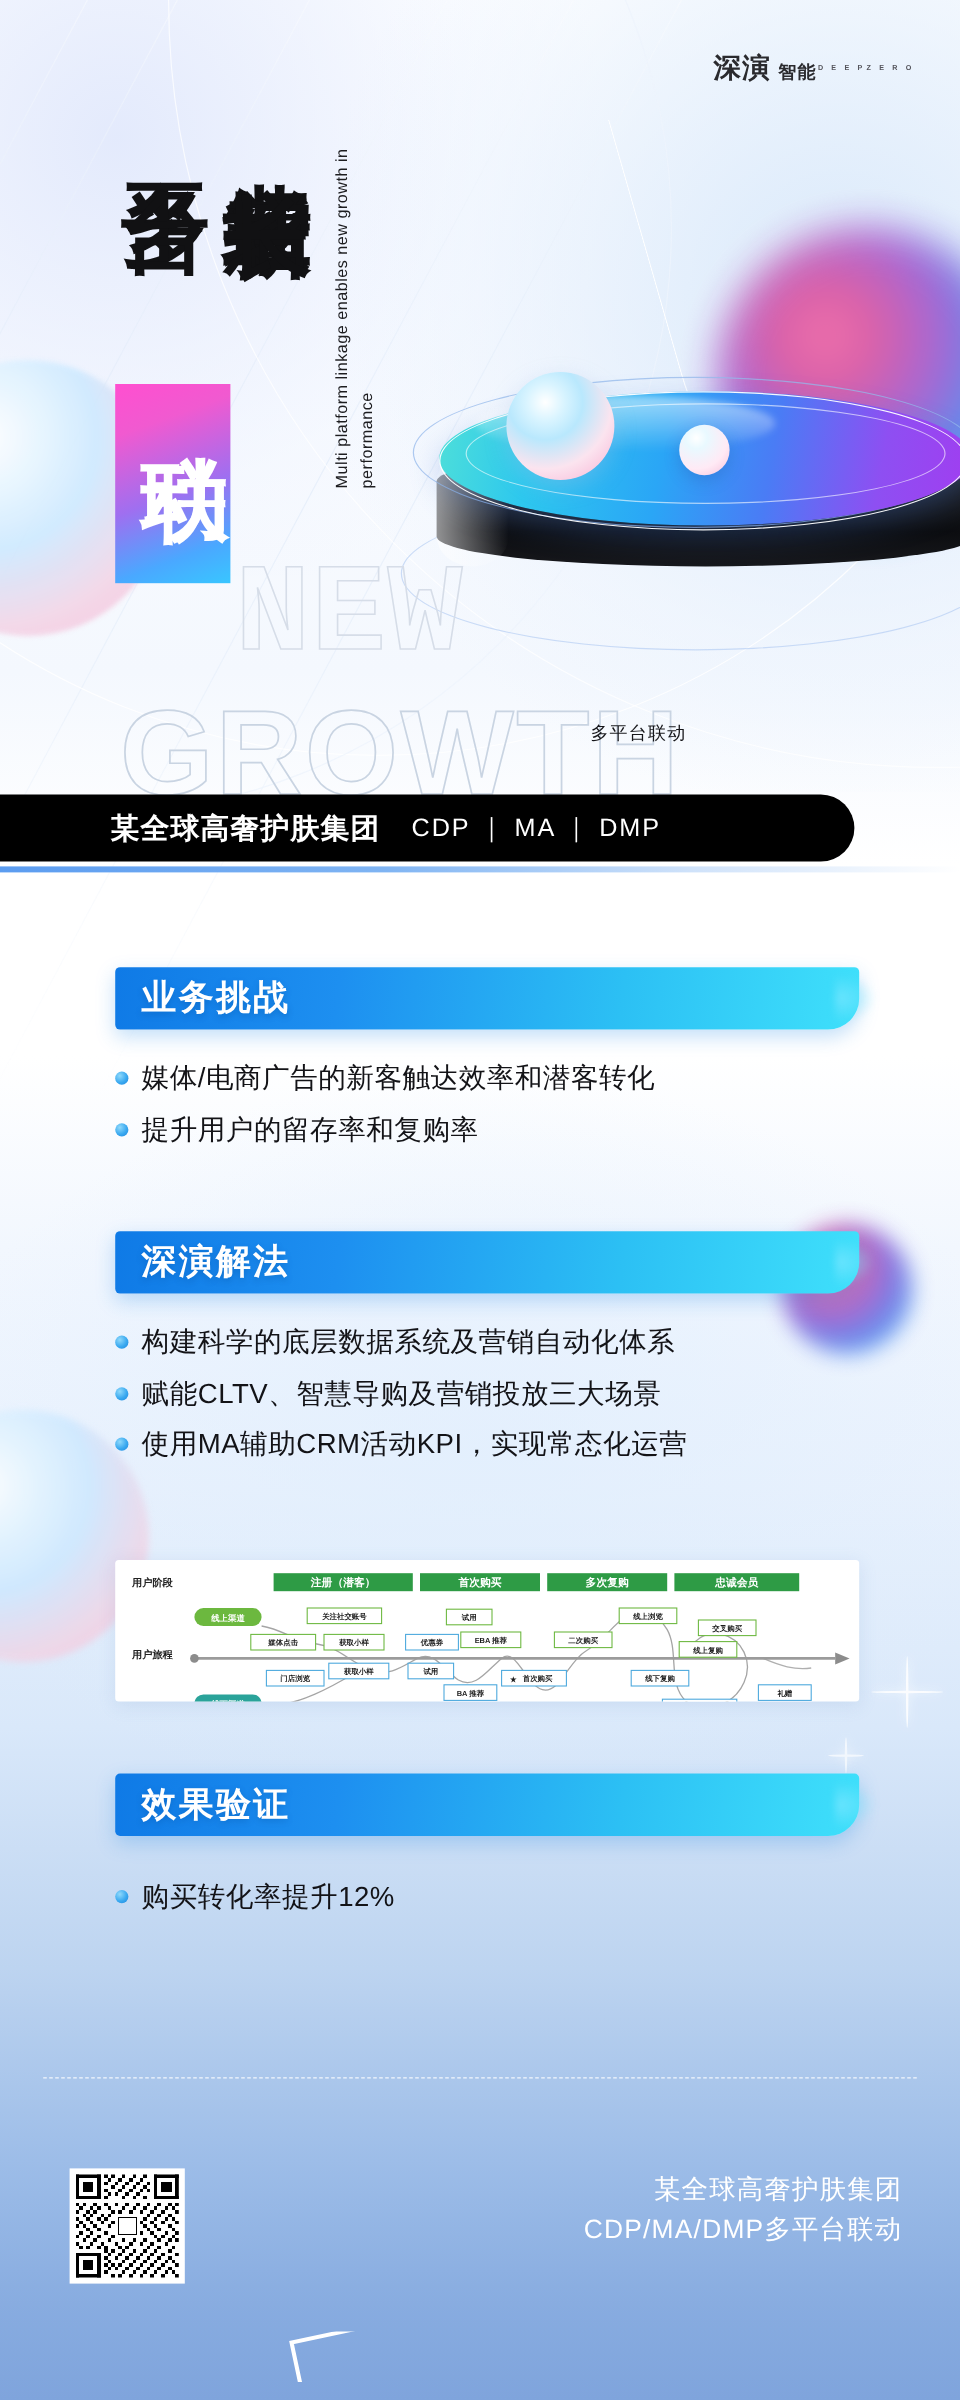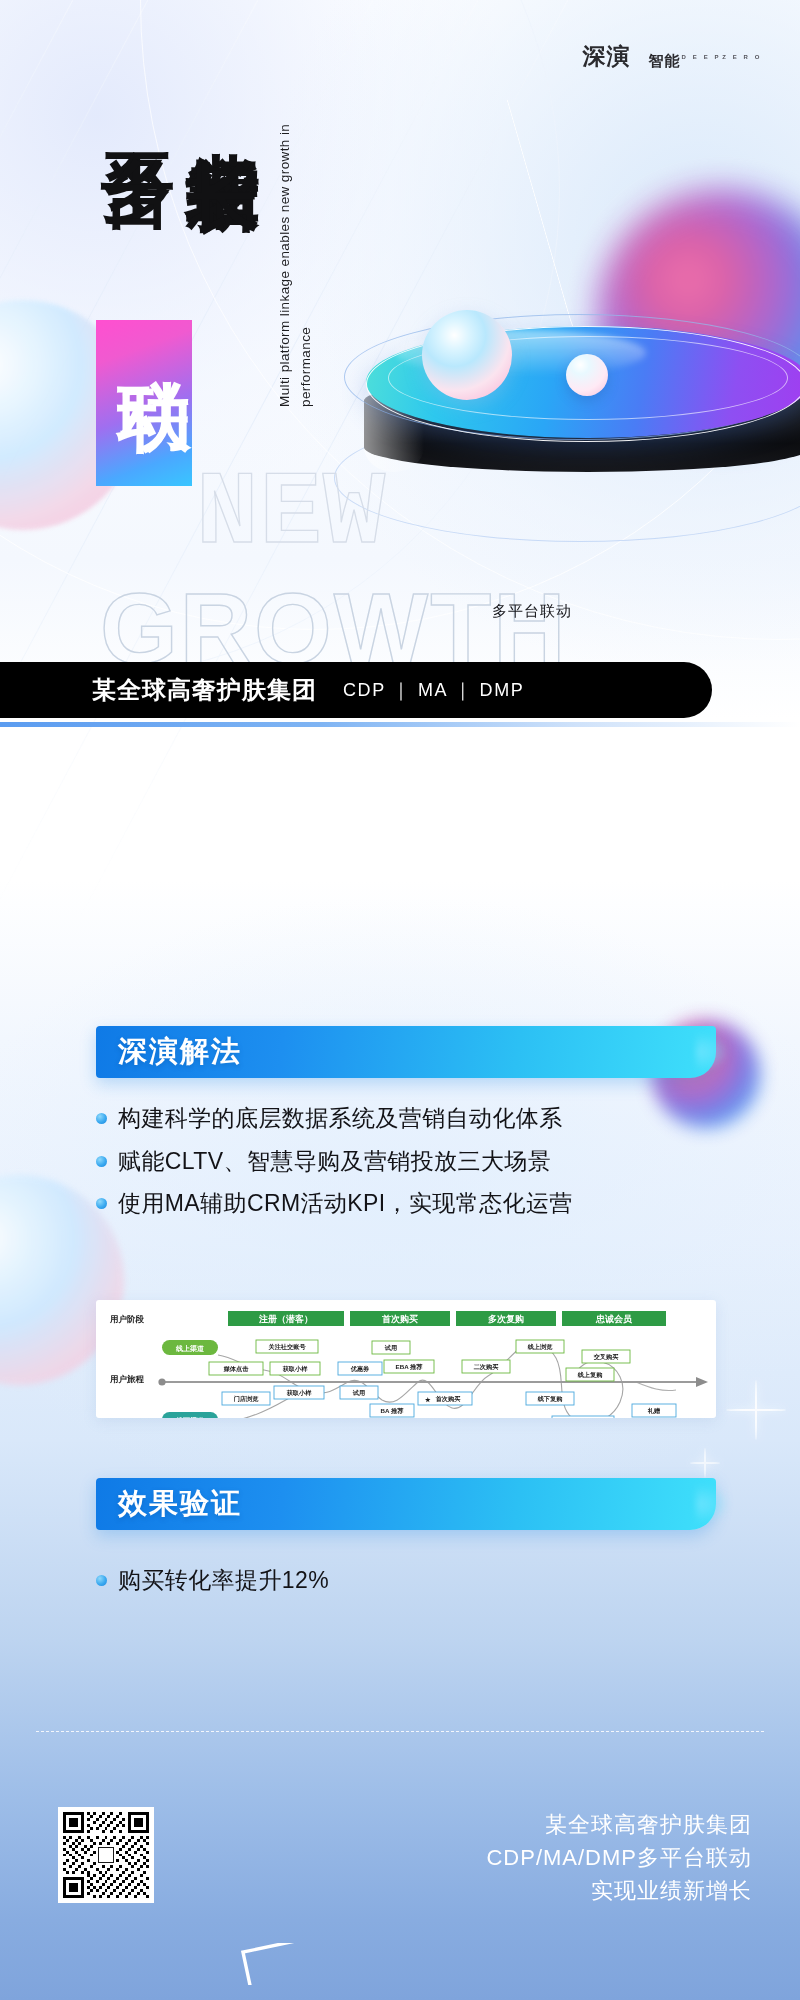--- a/index.html
+++ b/index.html
@@ -78,21 +78,21 @@
     content:""; position:absolute; left:50%; top:50%;
     background:#ffffff; transform:translate(-50%,-50%);
   }
   .sparkle::before { width:2px; height:100%; border-radius:50%; box-shadow:0 0 8px #fff; }
   .sparkle::after { width:100%; height:2px; border-radius:50%; box-shadow:0 0 8px #fff; }
   .spk-1 { left:700px; top:845px; width:46px; height:46px; opacity:.95; }
   .spk-2 { left:726px; top:1380px; width:60px; height:60px; opacity:.9; }
   .spk-3 { left:690px; top:1448px; width:30px; height:30px; opacity:.7; }
 
   
-  .logo { position:absolute; right:38px; top:45px; display:flex; align-items:flex-end; gap:18px; }
+  .logo { position:absolute; right:38px; top:45px; display:flex; align-items:flex-end; gap:6px; }
   .logo-mark {
     font-size:23px; font-weight:700; color:#2a2a2e; letter-spacing:1px;
     font-family:"Liberation Sans", sans-serif; line-height:1;
   }
   .logo-right { display:flex; flex-direction:row; align-items:flex-start; gap:1px; }
   .logo-cn { font-size:15px; font-weight:700; color:#2a2a2e; letter-spacing:1px; line-height:1; }
   .logo-en { font-size:6px; font-weight:700; color:#55555c; letter-spacing:2.6px; line-height:1.35; }
 
   .hero-title { position:absolute; left:102px; top:92px; display:flex; align-items:flex-start; }
   .col-v {
@@ -181,21 +181,21 @@
     font-size:15px; font-weight:500; color:#16161a; letter-spacing:1px;
   }
 
   
   .black-banner {
     position:absolute; left:0; top:662px; width:712px; height:56px;
     background:#000000; border-radius:0 30px 30px 0;
     display:flex; align-items:center; padding-left:92px; gap:26px;
   }
   .banner-cn { font-size:24px; font-weight:800; color:#ffffff; letter-spacing:1px; }
-  .banner-en { font-size:18px; font-weight:400; color:#ffffff; letter-spacing:1.6px; }
+  .banner-en { font-size:21px; font-weight:400; color:#ffffff; letter-spacing:1.6px; }
   .banner-underline {
     position:absolute; left:0; top:722px; width:800px; height:5px;
     background:linear-gradient(90deg, #5b9cf0 0%, #7fb4f3 40%, #cfe2fa 72%, #ffffff 100%);
   }
 
   
   .section { position:absolute; left:96px; width:620px; }
   .sec-chip {
     position:relative; display:inline-block; height:52px; min-width:186px;
     background:linear-gradient(97deg, #0f7ae6 0%, #1d8ff0 30%, #2cc0f4 68%, #3fe0fb 100%);
@@ -318,20 +318,35 @@
   </div>
 
   <div class="hero-side-note">多平台联动</div>
 
   <div class="black-banner">
     <span class="banner-cn">某全球高奢护肤集团</span>
     <span class="banner-en">CDP ｜ MA ｜ DMP</span>
   </div>
   <div class="banner-underline"></div>
 
+  <div class="section" style="top:806px">
+    <div class="sec-chip">
+      <span class="sec-chip-text">业务挑战</span>
+    </div>
+    <div class="bullets">
+      <div class="bullet">
+        <span class="bullet-dot"></span>
+        <span class="bullet-text">媒体/电商广告的新客触达效率和潜客转化</span>
+      </div>
+      <div class="bullet">
+        <span class="bullet-dot"></span>
+        <span class="bullet-text">提升用户的留存率和复购率</span>
+      </div>
+    </div>
+  </div>
 
   <div class="section" style="top:1026px">
     <div class="sec-chip">
       <span class="sec-chip-text">深演解法</span>
     </div>
     <div class="bullets">
       <div class="bullet">
         <span class="bullet-dot"></span>
         <span class="bullet-text">构建科学的底层数据系统及营销自动化体系</span>
       </div>
@@ -676,20 +691,19 @@
           <rect x="28" y="28" width="1" height="1"></rect>
       </g>
       <rect x="11" y="11" width="7" height="7" fill="#fff"></rect>
       <rect x="12" y="12" width="5" height="5" fill="#fff" stroke="#000" stroke-width=".3"></rect>
     </svg>
   </div>
 
   <div class="footer-text">
     <div class="footer-line">某全球高奢护肤集团</div>
     <div class="footer-line">CDP/MA/DMP多平台联动</div>
-    <div class="footer-line">实现业绩新增长</div>
   </div>
 
   <svg class="corner-arrow" viewBox="0 0 66 42">
     <path d="M64,4 L10,4 L10,40" fill="none" stroke="#ffffff" stroke-width="3.4" stroke-linecap="square" transform="rotate(-12 33 21)"></path>
   </svg>
 
 </div>
 
 </body></html>

